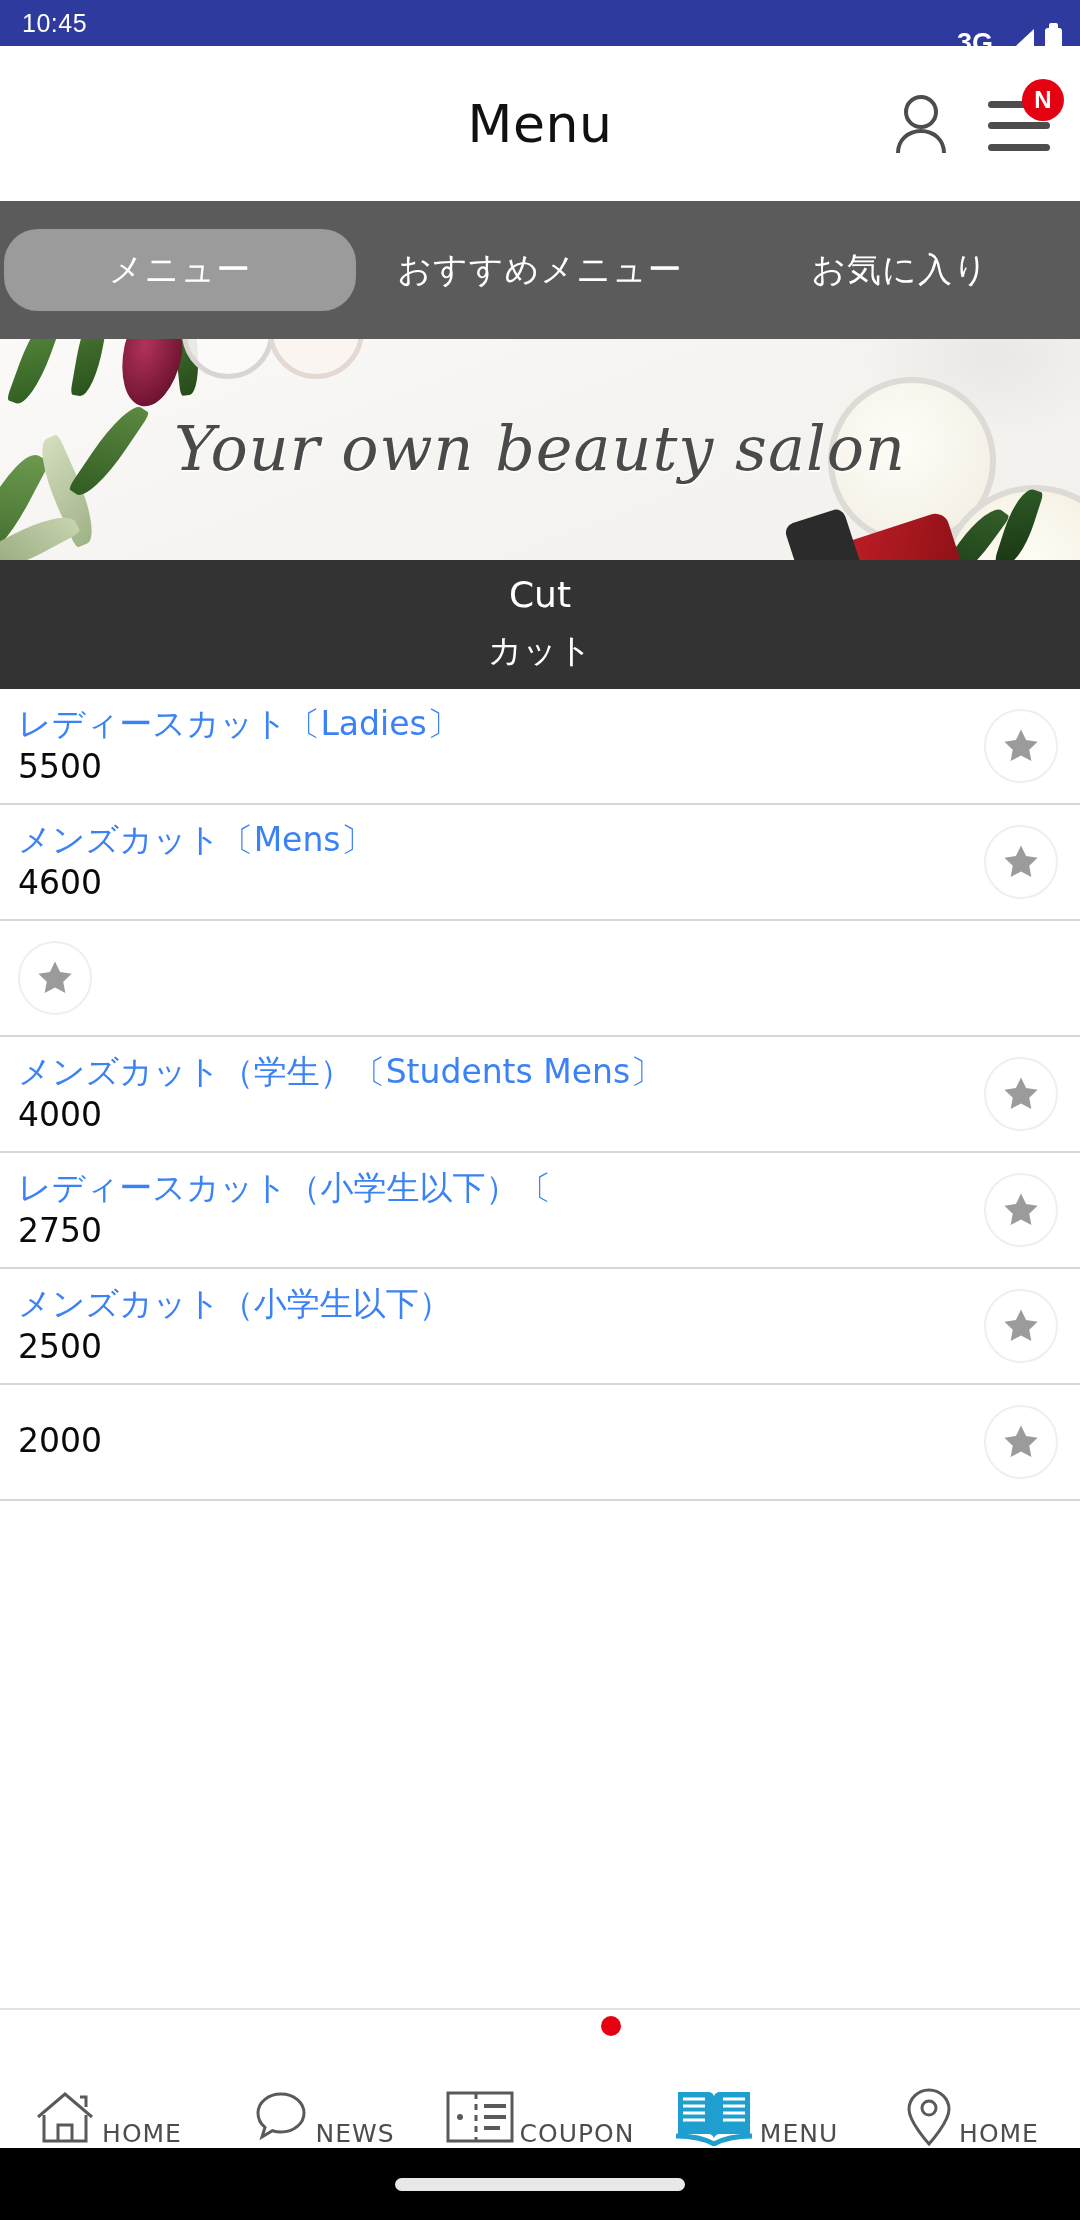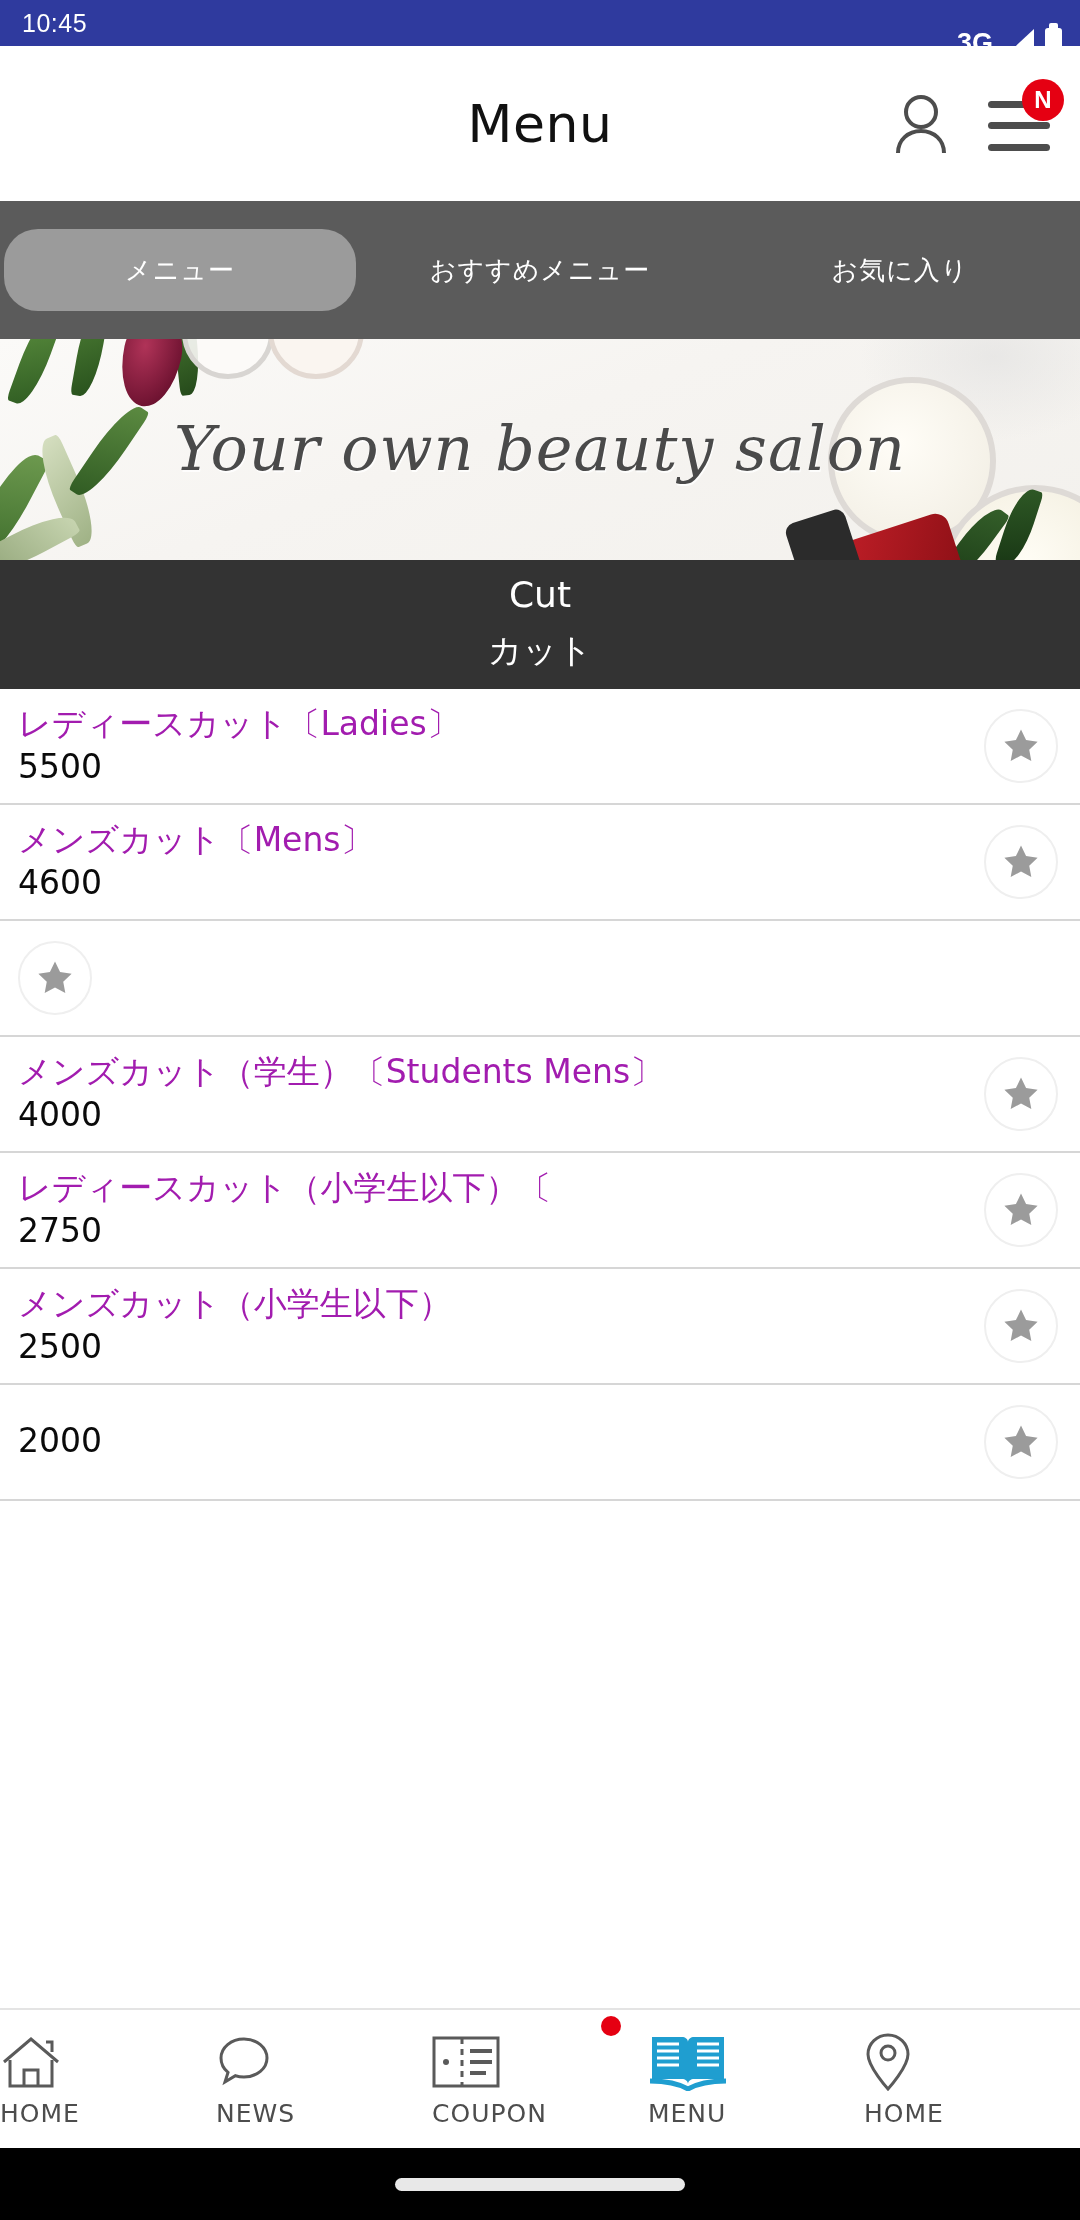--- a/index.html
+++ b/index.html
@@ -146,21 +146,21 @@
     align-items: center;
     flex: 0 0 138px;
   }
   .tab {
     flex: 1;
     height: 100%;
     display: flex;
     align-items: center;
     justify-content: center;
     color: #ffffff;
-    font-size: 26px;
+    font-size: 34px;
     letter-spacing: 1px;
     font-family: "DejaVu Sans", sans-serif;
   }
   .tab.active .tab-pill {
     background: #9b9b9b;
     border-radius: 34px;
     width: 100%;
     height: 82px;
     display: flex;
     align-items: center;
@@ -264,21 +264,21 @@
     display: flex;
     flex-direction: column;
     justify-content: center;
     gap: 6px;
     min-width: 0;
     flex: 1 1 auto;
     padding-right: 14px;
   }
   .li-name {
     font-size: 33px;
-    color: #a21caf;
+    color: #3b82f6;
     font-family: "DejaVu Sans", sans-serif;
     white-space: nowrap;
     overflow: hidden;
     line-height: 1.1;
   }
   .li-price {
     font-size: 33px;
     color: #0a0a0a;
     font-family: "DejaVu Sans", sans-serif;
     line-height: 1.1;
@@ -302,22 +302,22 @@
     flex: 0 0 140px;
     background: #ffffff;
     border-top: 2px solid #e4e4e4;
     display: flex;
     align-items: center;
   }
   .navitem {
     flex: 1;
     height: 100%;
     display: flex;
-    flex-direction: column;
-    align-items: flex-start;
+    flex-direction: row;
+    align-items: flex-end;
     justify-content: center;
     gap: 6px;
     position: relative;
   }
   .navicon { height: 62px; display: flex; align-items: center; justify-content: center; }
   .navicon svg { display: block; }
   .navlabel {
     font-size: 25px;
     color: #4d4d4d;
     letter-spacing: 1px;

